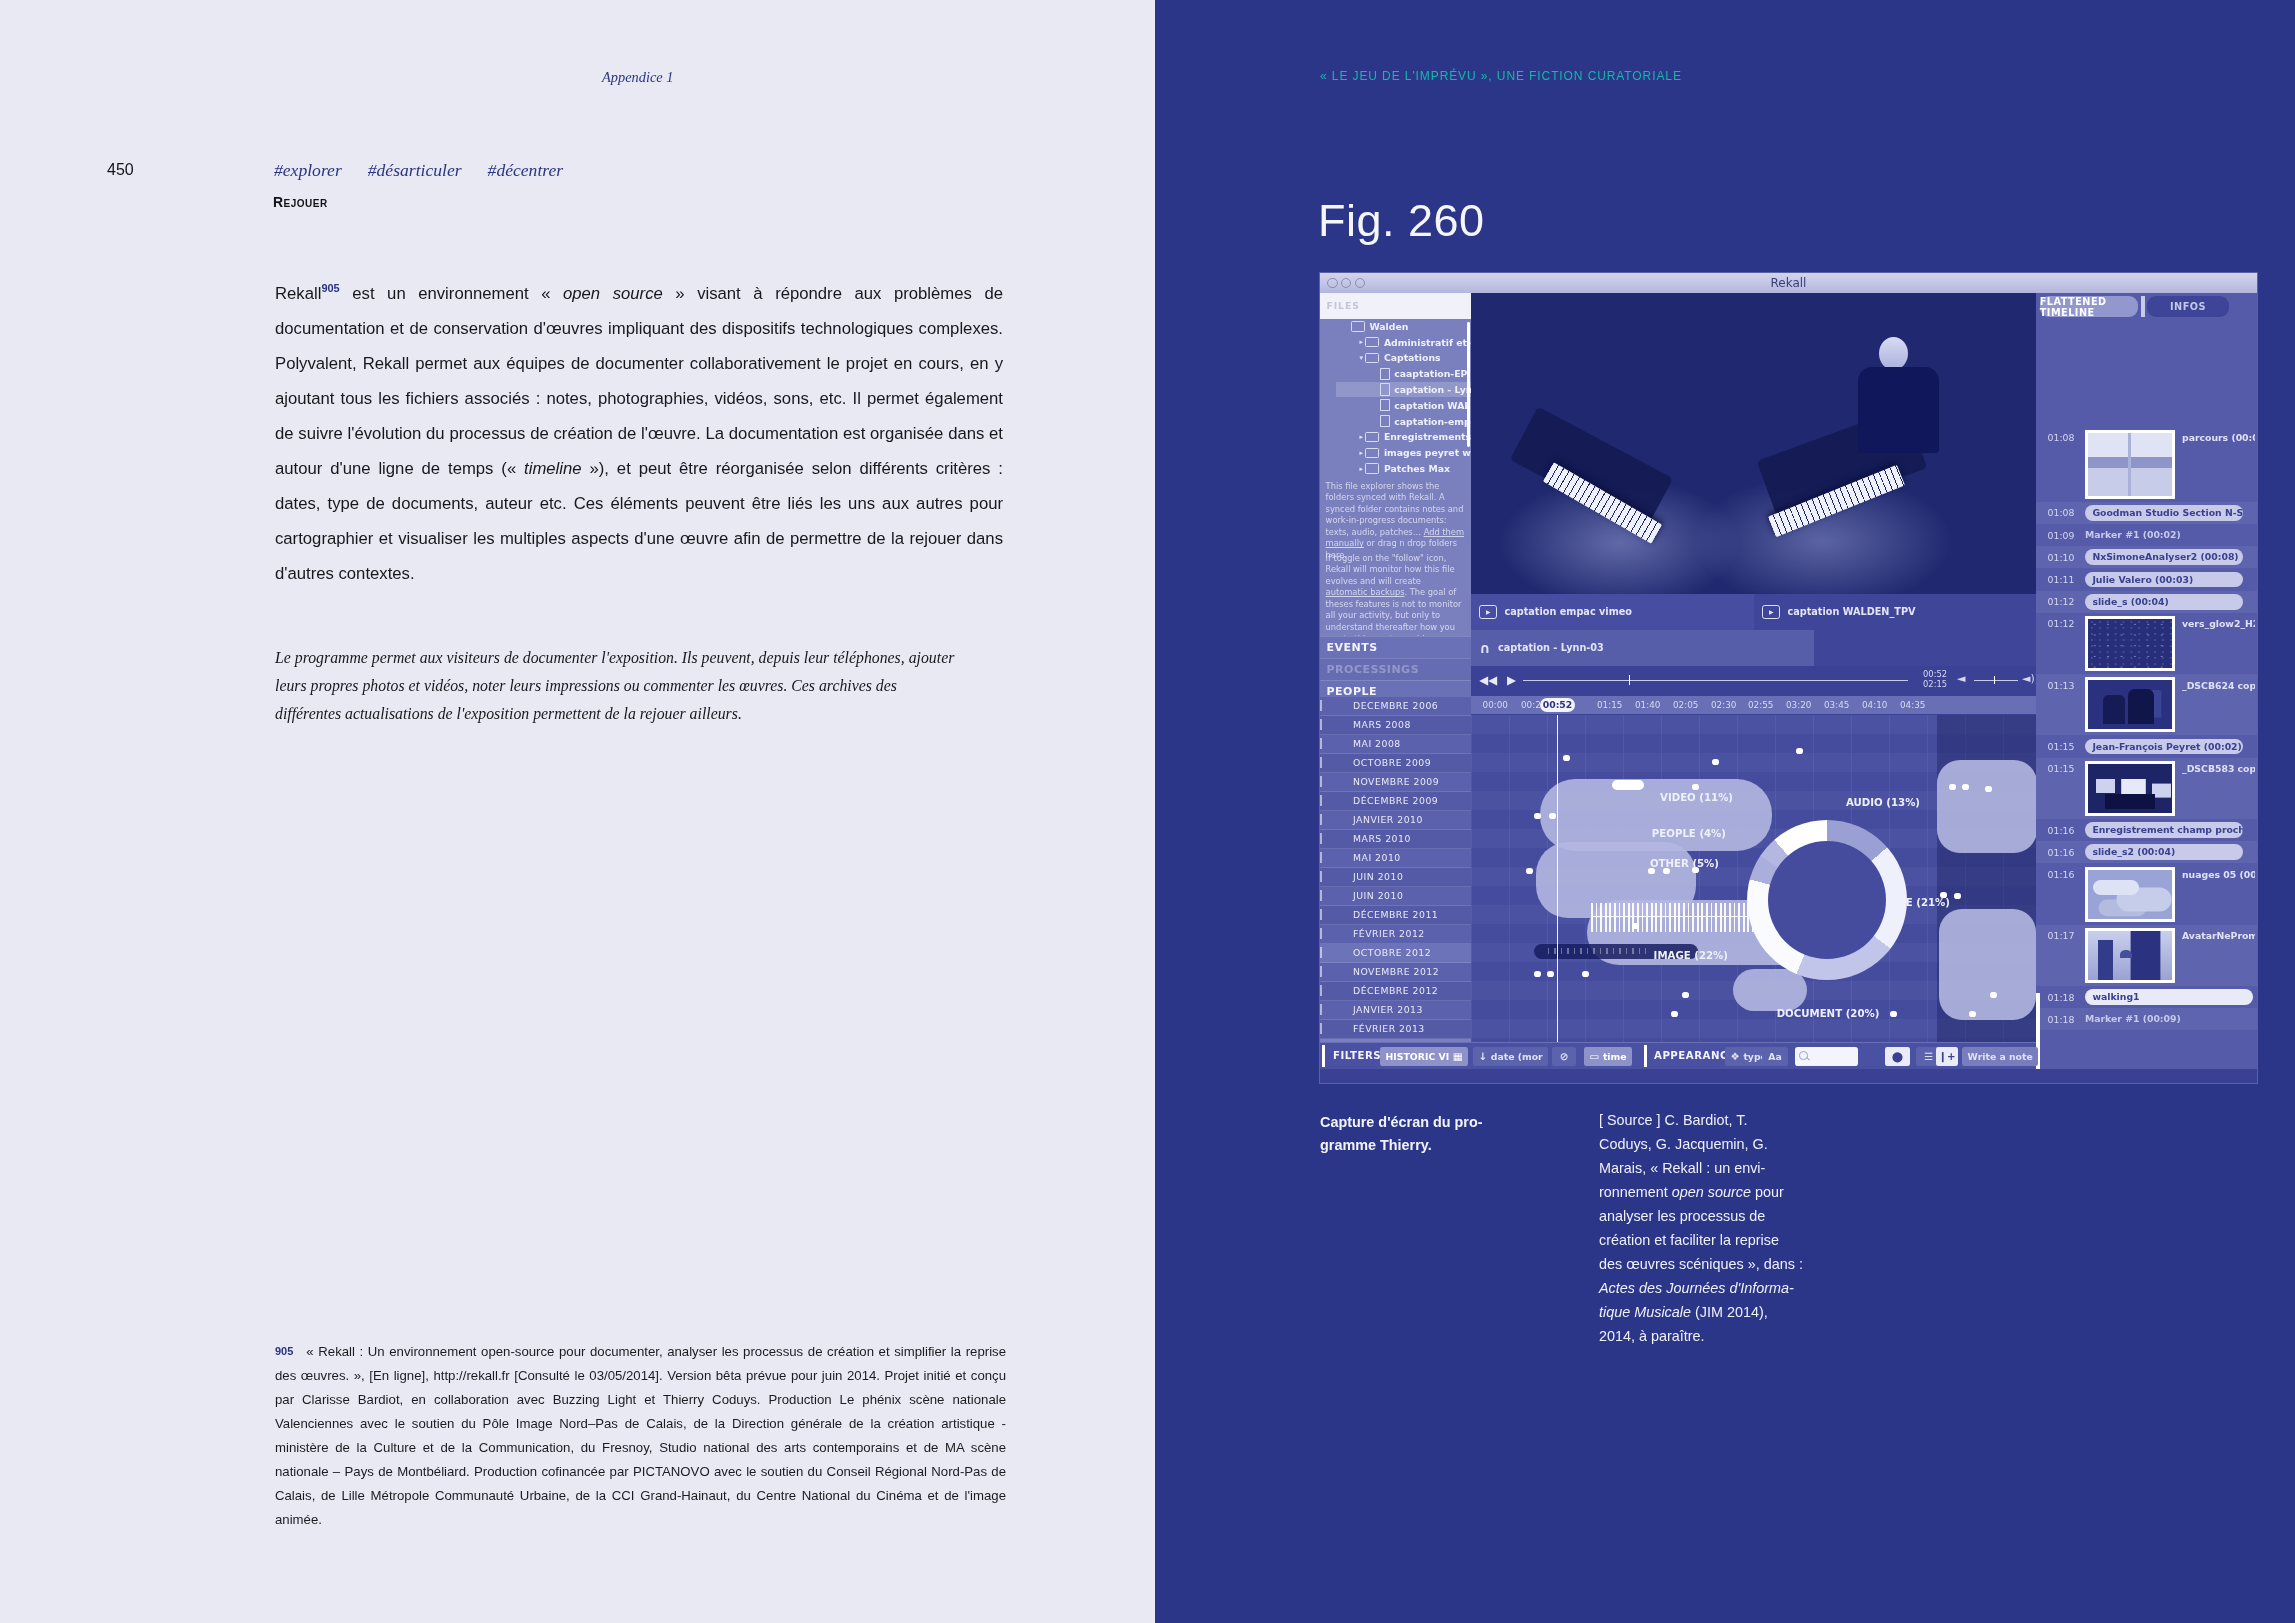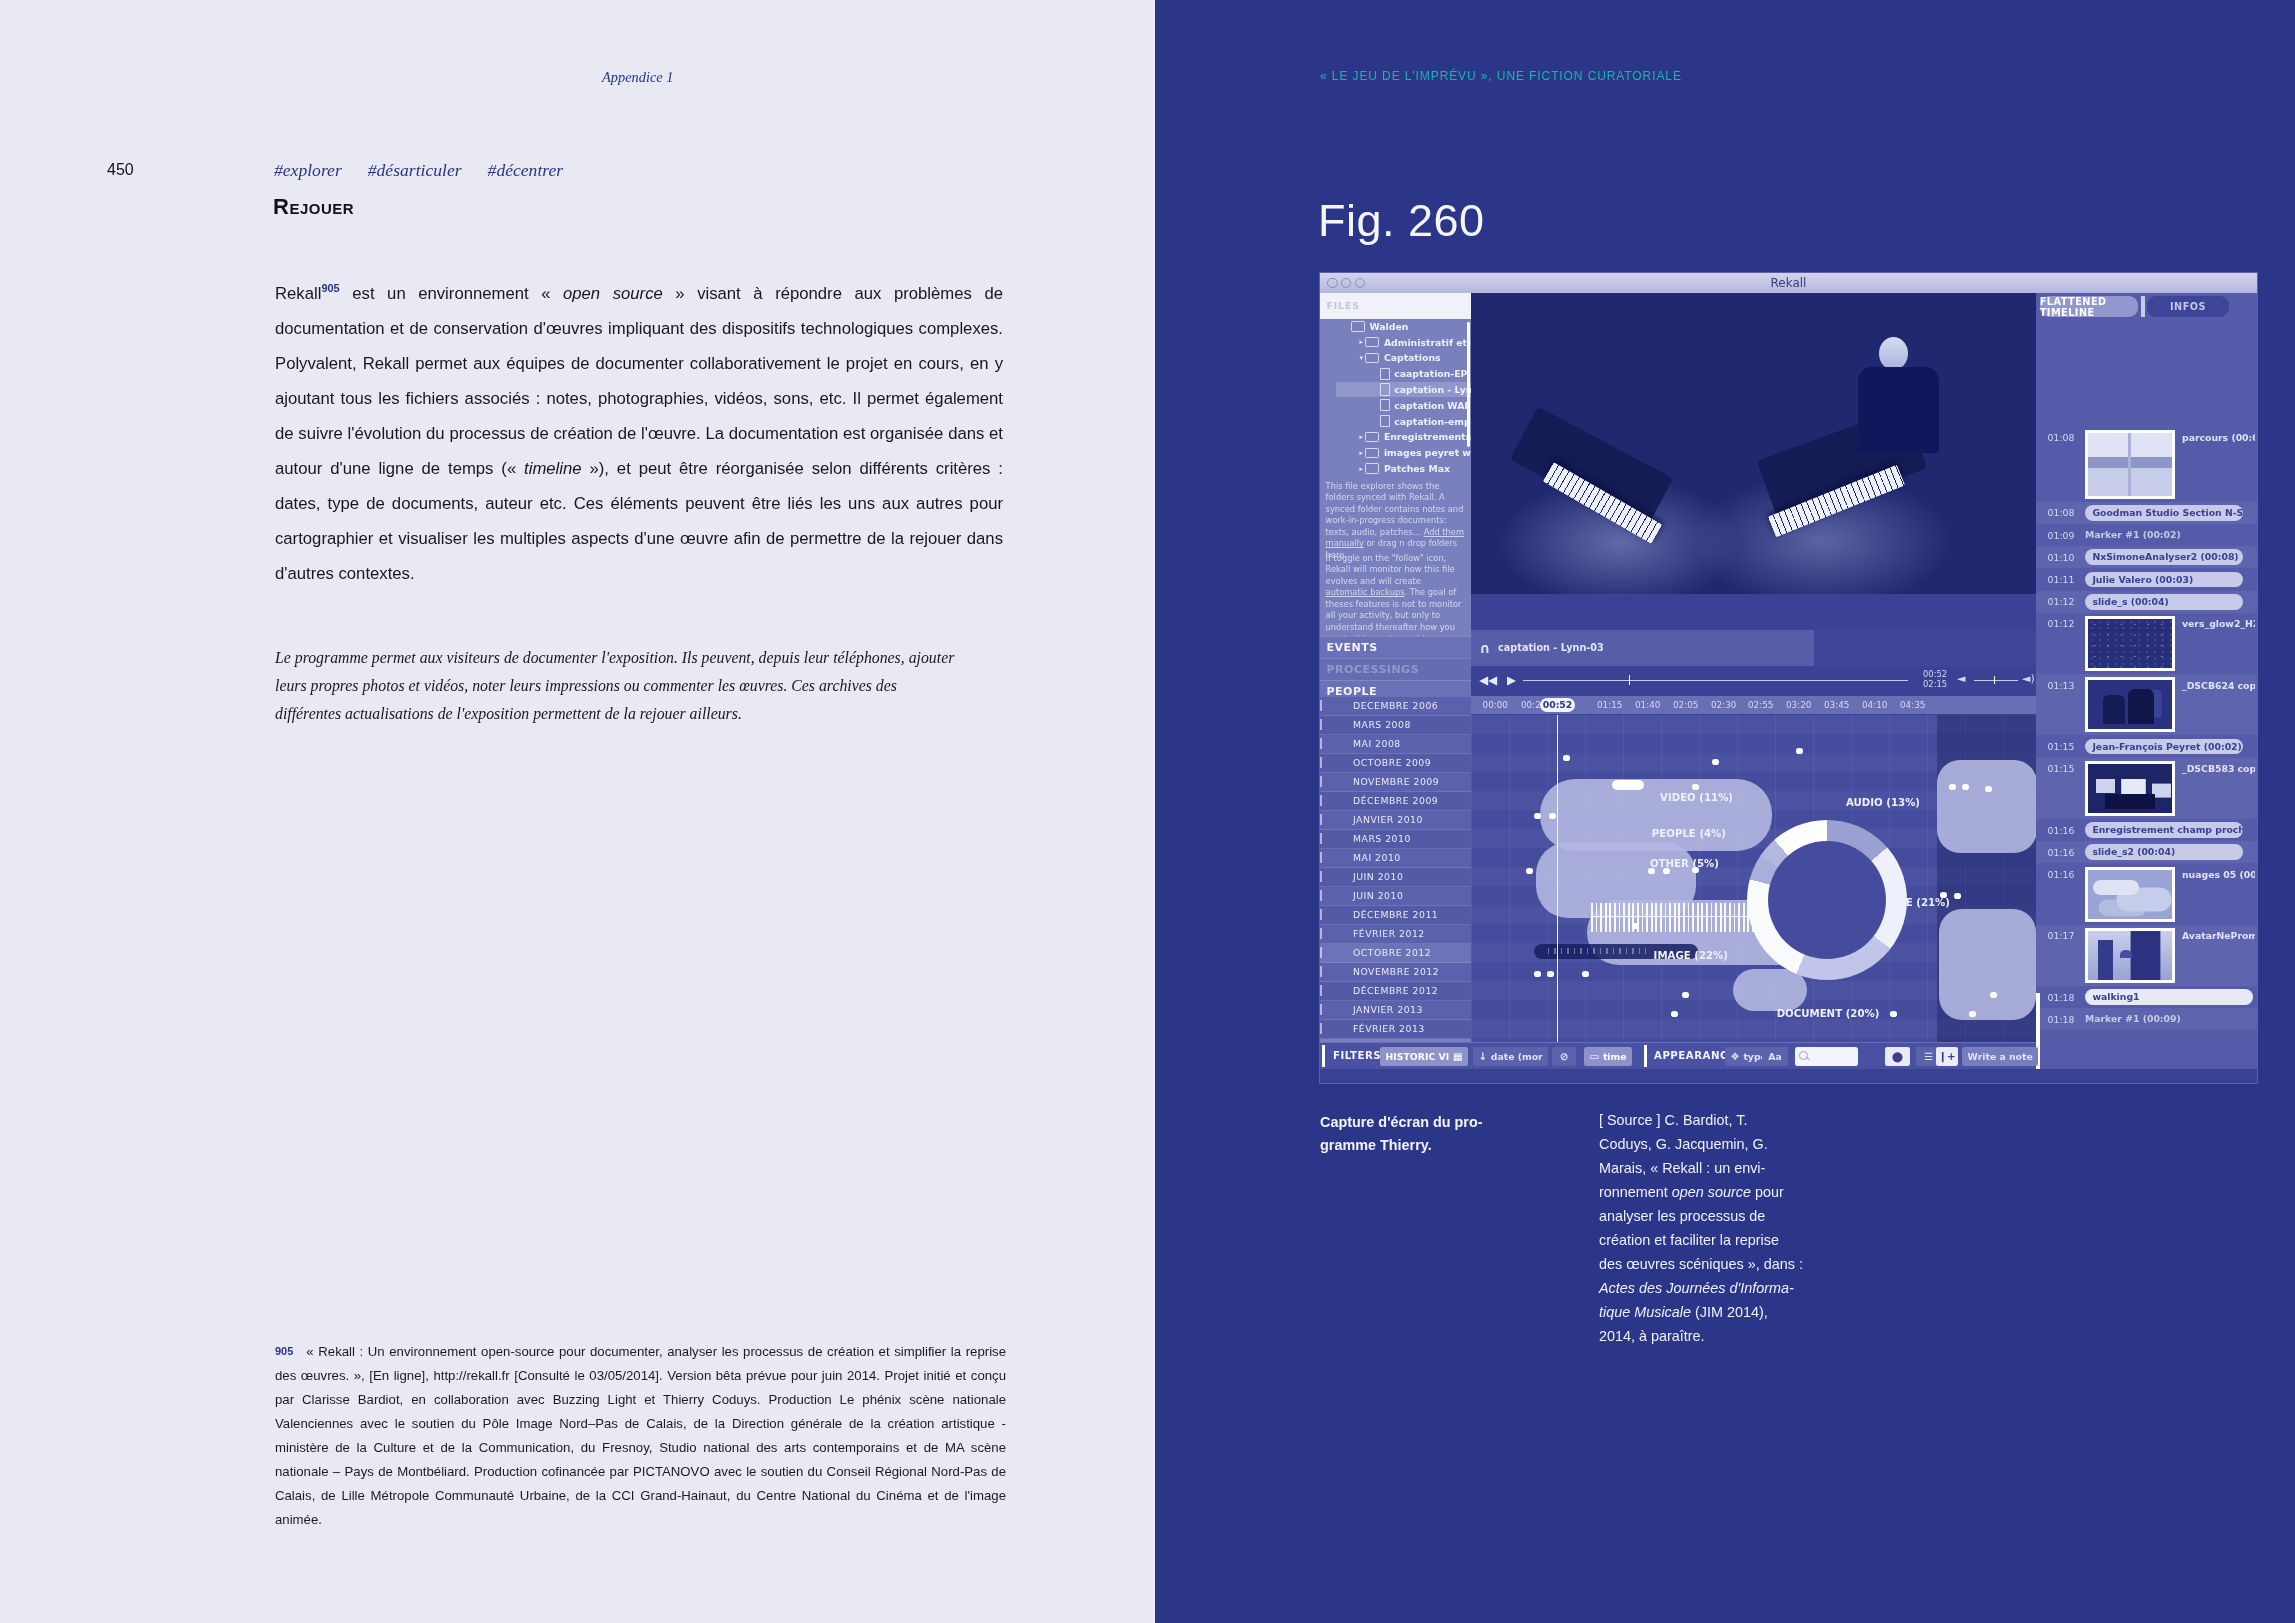--- a/index.html
+++ b/index.html
@@ -5,21 +5,21 @@
   html,body{margin:0;padding:0;background:#555;}
   #root{position:relative;width:2295px;height:1623px;overflow:hidden;
         font-family:"Liberation Sans",sans-serif;}
   
   .page-left{position:absolute;left:0;top:0;width:1155px;height:1623px;background:#e9e9f4;}
   .running-header{position:absolute;left:602px;top:69px;width:398px;text-align:left;
       font-family:"Liberation Serif",serif;font-style:italic;font-size:14.4px;color:#2a3480;}
   .page-number{position:absolute;left:107px;top:161px;font-size:16px;color:#141419;}
   .hashtags{position:absolute;left:274px;top:160px;display:flex;gap:26px;
       font-family:"Liberation Serif",serif;font-style:italic;font-size:17.6px;color:#2a3480;}
-  .section-title{position:absolute;left:273px;top:194px;margin:0;font-size:22px;font-weight:bold;
+  .section-title{position:absolute;left:273px;top:194px;margin:0;font-size:14px;font-weight:bold;
       font-variant:small-caps;letter-spacing:0.5px;color:#121217;}
   .body-par{position:absolute;left:275px;top:259px;width:728px;font-size:16.7px;line-height:35px;
       text-align:justify;color:#17171c;}
   .body-par .it{font-style:italic;}
   .fnref{font-size:11px;font-weight:bold;color:#2a3480;vertical-align:super;line-height:0;}
   .italic-note{position:absolute;left:275px;top:628px;width:690px;
       font-family:"Liberation Serif",serif;font-style:italic;font-size:15.8px;line-height:28px;color:#17171c;}
   .footnote{position:absolute;left:275px;top:1340px;width:731px;font-size:13.2px;line-height:24px;
       text-align:justify;color:#1b1b20;}
   .fn-num{font-weight:bold;color:#2a3480;font-size:11px;margin-right:13px;position:relative;top:-1.4px;}
@@ -281,20 +281,30 @@
           <div class="glow" style="left:28px;top:185px;width:241px;height:130px;background:radial-gradient(closest-side,rgba(150,158,215,.55),transparent)"></div>
           <div class="glow" style="left:222px;top:181px;width:259px;height:134px;background:radial-gradient(closest-side,rgba(150,158,215,.5),transparent)"></div>
           <div class="piano-body" style="left:44px;top:146px;width:153px;height:60px;transform:rotate(28deg)"></div>
           <div class="piano-body" style="left:292px;top:139px;width:158px;height:65px;transform:rotate(-20deg)"></div>
           <div class="keys" style="left:69px;top:199px;width:125px;transform:rotate(30deg)"></div>
           <div class="keys" style="left:296px;top:197px;width:139px;transform:rotate(-22deg)"></div>
           <div class="head" style="left:408px;top:44px"></div>
           <div class="torso" style="left:387px;top:74px"></div>
         </div>
 
+        <div class="media-row" style="top:301px">
+          <div class="media-item mi-bg1" style="left:0;width:283px">
+            <span class="ic-play">▶</span>
+            <span>captation empac vimeo</span>
+          </div>
+          <div class="media-item" style="left:283px;width:283px">
+            <span class="ic-play">▶</span>
+            <span>captation WALDEN_TPV</span>
+          </div>
+        </div>
         <div class="media-row" style="top:337px">
           <div class="media-item mi-bg2" style="left:0;width:343px">
             <span class="ic-phones">∩</span>
             <span>captation - Lynn-03</span>
           </div>
         </div>
 
         <div class="transport">
           <span class="tp-btn" style="left:8.3px">◀◀</span>
           <span class="tp-btn" style="left:36px">▶</span>

